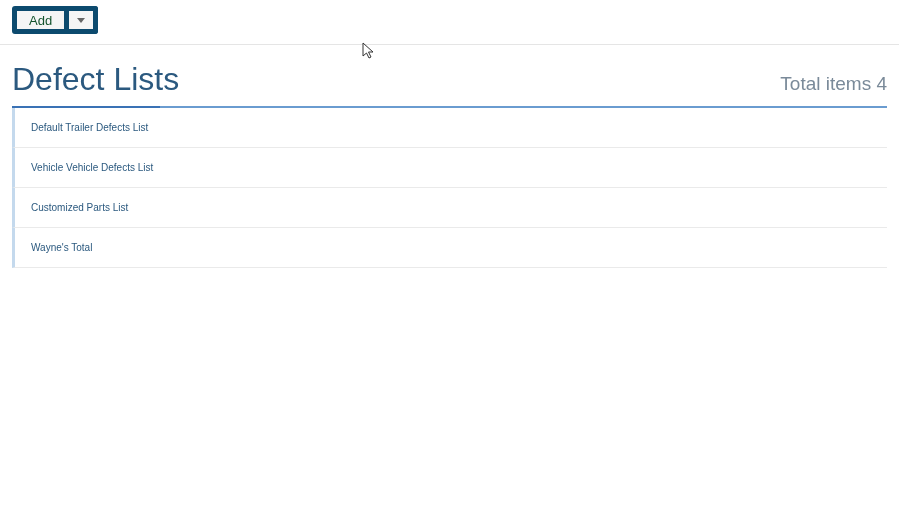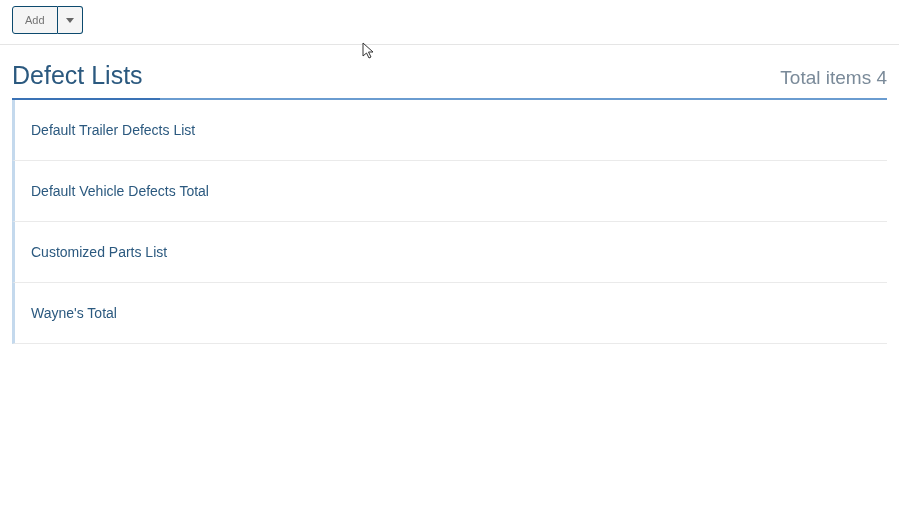--- a/index.html
+++ b/index.html
@@ -34,23 +34,23 @@
     .search-input::placeholder {
       color: #aaaaaa;
     }
     .btn-group {
       display: inline-flex;
       border-radius: 3px;
       overflow: visible;
     }
     .btn {
       background: #f5f5f5;
-      border: 1px solid #0c4a6e;
-      color: #737373;
-      font-size: 11px;
+      border: 5px solid #0c4a6e;
+      color: #14532d;
+      font-size: 13px;
       height: 28px;
       padding: 0 12px;
       cursor: pointer;
       display: inline-flex;
       align-items: center;
       justify-content: center;
     }
     .btn-group .btn:first-child {
       border-top-left-radius: 3px;
       border-bottom-left-radius: 3px;
@@ -72,21 +72,21 @@
       border-bottom: 1px solid #e5e5e5;
       margin-top: 4px;
     }
     .header-row {
       display: flex;
       justify-content: space-between;
       align-items: baseline;
       padding: 16px 12px 8px 12px;
     }
     .page-title {
-      font-size: 25px;
+      font-size: 32px;
       font-weight: 300;
       color: #2b597f;
     }
     .total-items {
       font-size: 19px;
       font-weight: 300;
       color: #7a8a99;
     }
     .list-container {
       margin: 0 12px;
@@ -94,22 +94,22 @@
     }
     .list-container .accent-segment {
       height: 2px;
       width: 148px;
       background: #3a72b5;
       margin-top: -2px;
     }
     .list-item {
       border-left: 3px solid #c4d9ed;
       border-bottom: 1px solid #eaeaea;
-      padding: 22px 16px;
-      font-size: 14px;
+      padding: 14px 16px;
+      font-size: 10px;
       color: #2b597f;
       cursor: pointer;
     }
     .cursor-arrow {
       position: absolute;
       left: 362px;
       top: 42px;
       pointer-events: none;
     }
   </style>
@@ -129,21 +129,21 @@
 
 <div class="header-row">
   <h1 class="page-title">Defect Lists</h1>
   <div class="total-items">Total items 4</div>
 </div>
 
 <div class="list-container">
   <div class="accent-segment"></div>
   <div id="list-items">
       <div class="list-item"><span>Default Trailer Defects List</span></div>
-      <div class="list-item"><span>Default Vehicle Defects Total</span></div>
+      <div class="list-item"><span>Vehicle Vehicle Defects List</span></div>
       <div class="list-item"><span>Customized Parts List</span></div>
       <div class="list-item"><span>Wayne's Total</span></div>
     </div>
 </div>
 
 <svg class="cursor-arrow" width="16" height="18">
   <path d="M1 1 L1 14 L4.5 11 L7 16 L9 15 L6.5 10 L11 10 Z" fill="#ffffff" stroke="#333333" stroke-width="1"></path>
 </svg>
 
 </body></html>

